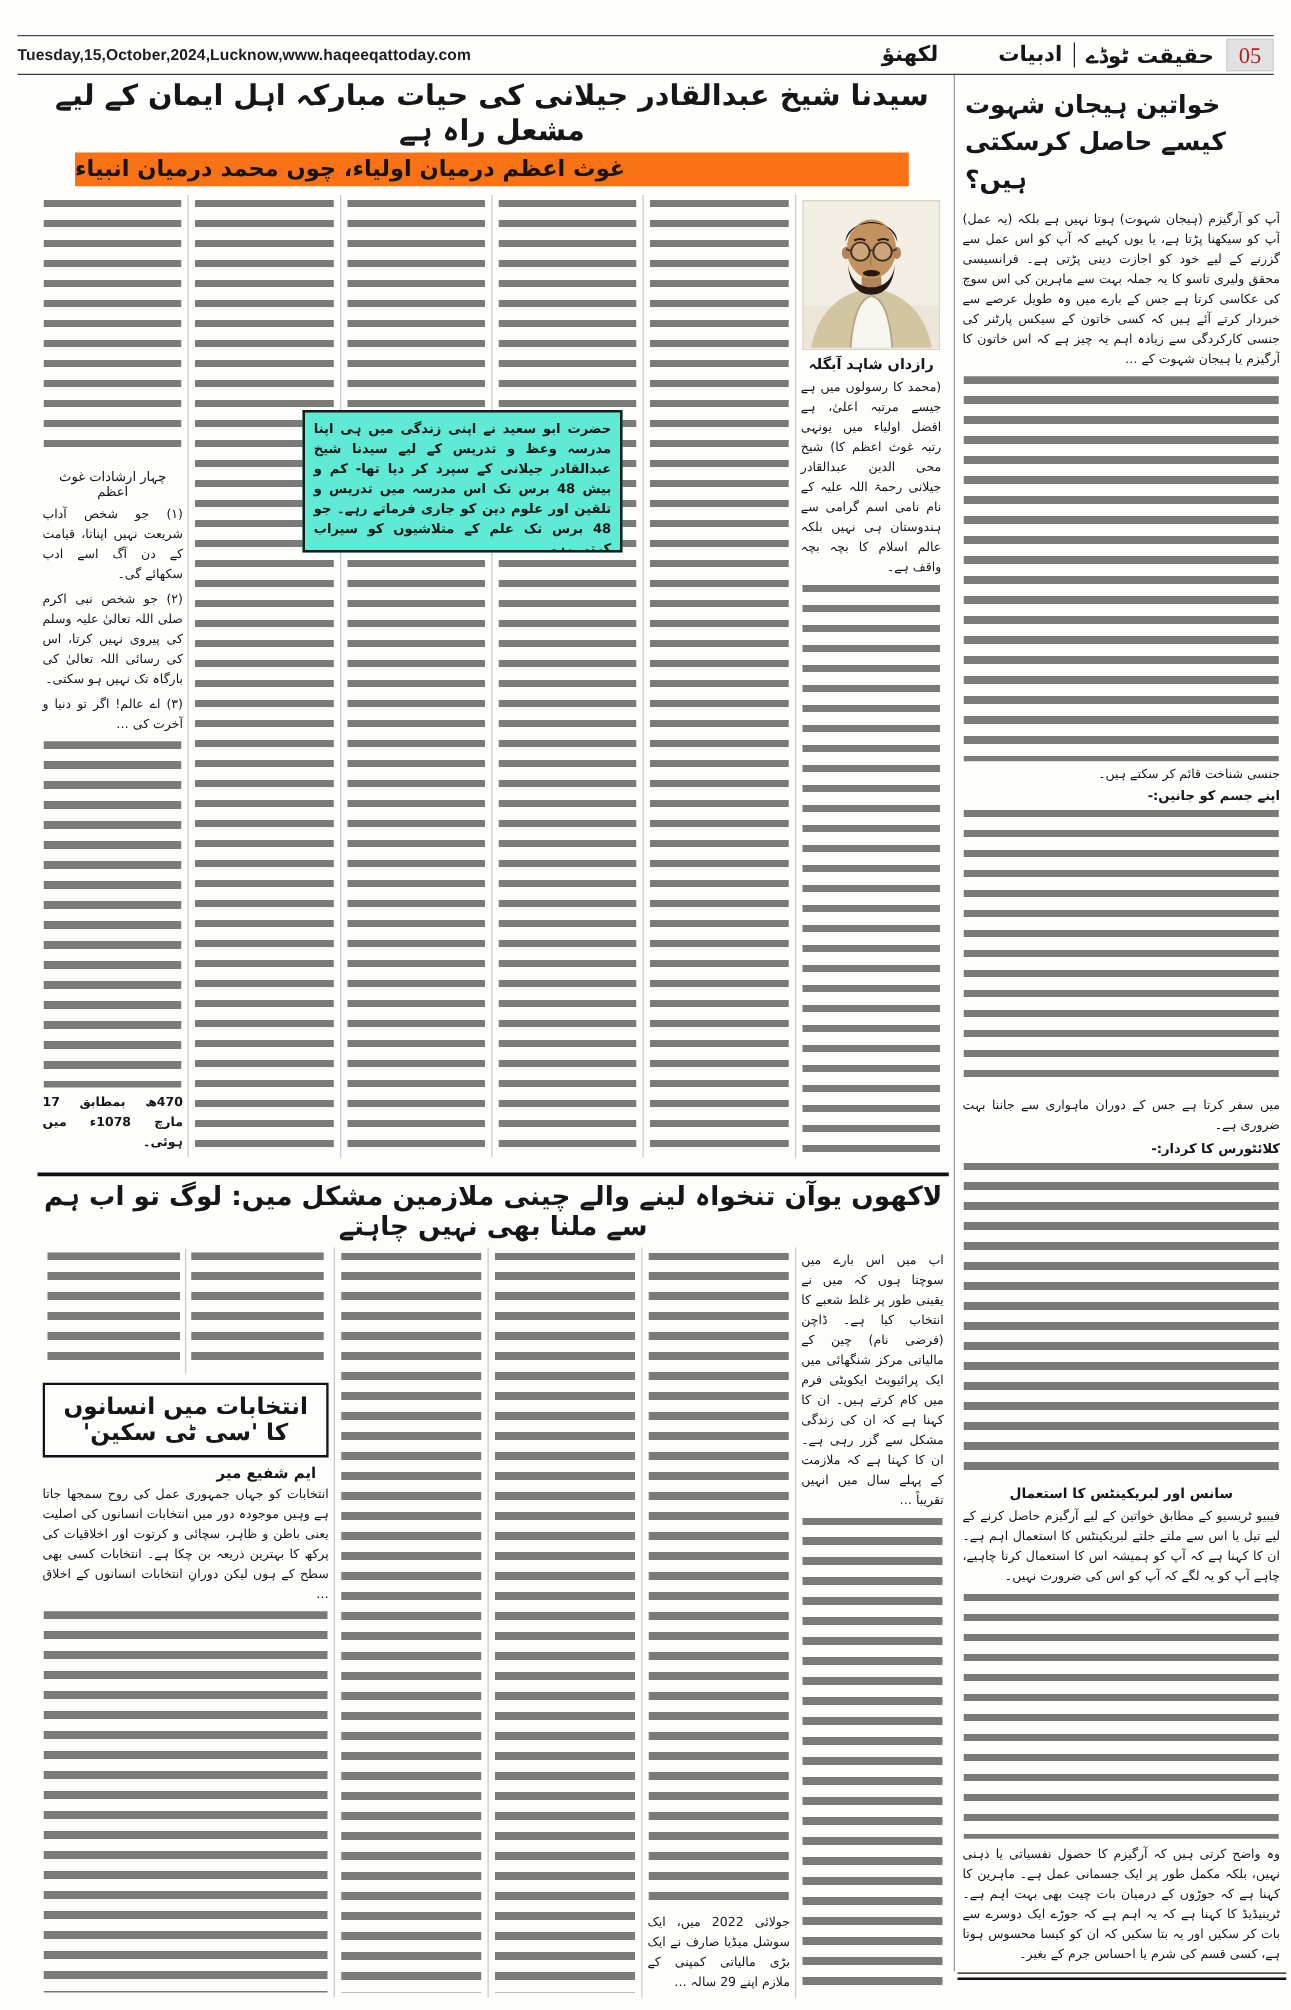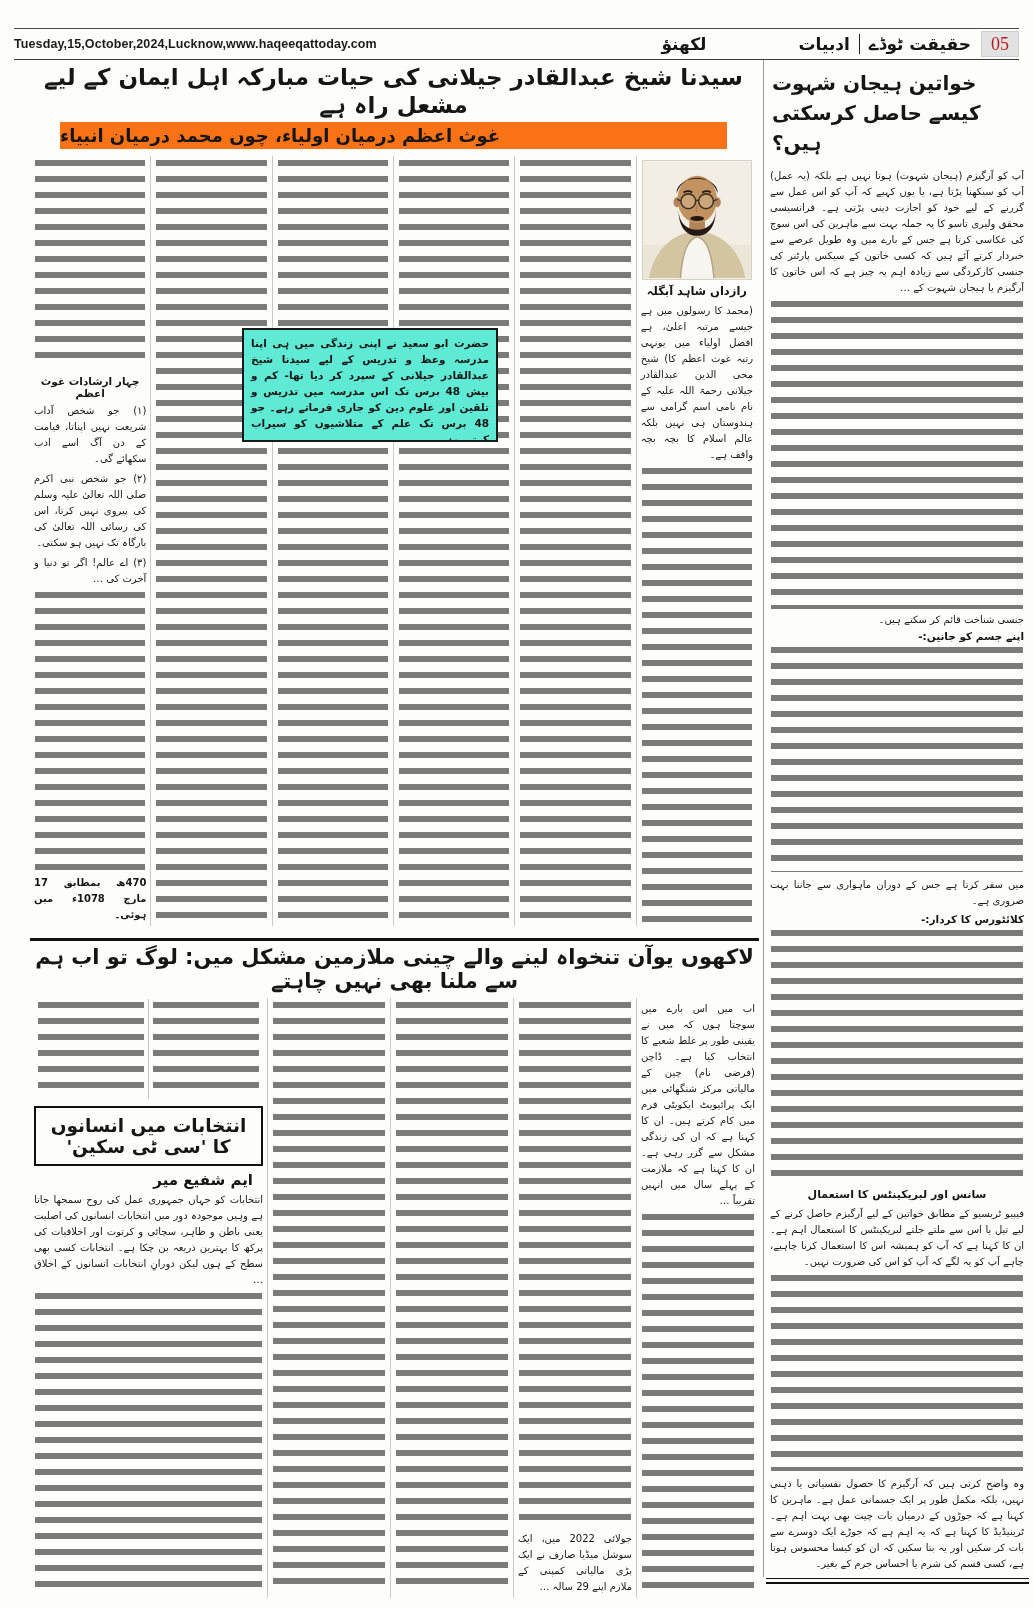--- a/index.html
+++ b/index.html
@@ -4,21 +4,21 @@
 <style>
   html,body{margin:0;padding:0;background:#e9e9e6;}
   .page{position:relative;width:1033px;height:1608px;margin:0 auto;background:#fdfdfb;color:#161616;
         font-family:"DejaVu Sans",sans-serif;overflow:hidden;}
   
   .rule-top{position:absolute;top:28px;left:14px;right:14px;border-top:1.5px solid #4a4a4a;}
   .header-row{position:absolute;top:31px;left:14px;right:14px;height:26px;display:flex;align-items:center;}
   .dateline{font-family:"Liberation Sans",sans-serif;font-weight:bold;font-size:12.5px;color:#1c1c1c;letter-spacing:.1px;}
   .hspacer{flex:1 1 auto;}
   .city,.section,.masthead{direction:rtl;font-weight:bold;font-size:17px;white-space:nowrap;}
-  .city{margin-right:92px;}
+  .city{margin-right:48px;}
   .hdr-divider{width:1px;height:20px;background:#222;margin:0 9px;}
   .pagebox{margin-left:10px;width:36px;height:24px;background:#e2e2e2;border:1px solid #cfcfcf;
            font-family:"Liberation Serif",serif;font-size:18px;color:#b91c1c;display:flex;align-items:center;justify-content:center;}
   .rule-head{position:absolute;top:59px;left:14px;right:14px;border-top:1px solid #3a3a3a;}
   
   .txt{direction:rtl;font-size:10px;line-height:16px;text-align:justify;margin:2px 0;}
   .line{direction:rtl;font-size:10px;line-height:16px;white-space:nowrap;overflow:hidden;margin:0;}
   .greek{flex:1 1 auto;margin:3px 1px;
          background-image:repeating-linear-gradient(180deg,rgba(15,15,15,.55) 0 6px,transparent 6px 16px);
          filter:blur(.45px);}
@@ -30,37 +30,37 @@
            font-size:23px;font-weight:bold;line-height:1.2;text-align:center;}
   .strip{margin:2px 30px 0;height:27px;line-height:27px;background:#f97316;direction:rtl;
          text-align:left;font-weight:bold;font-size:18px;}
   .cols{margin-top:7px;height:770px;display:flex;direction:rtl;position:relative;}
   .photo{height:118px;margin:3px 1px 2px;border:1px solid #d8d2c6;background:#f4efe6;}
   .photo svg{display:block;width:100%;height:100%;}
   .caption{direction:rtl;text-align:center;font-weight:bold;font-size:11.5px;margin:2px 0 3px;}
   .intro-box{position:absolute;top:172px;left:212px;width:256px;height:114px;background:#5eead4;
              border:2px solid #1a1a1a;padding:5px 7px;box-sizing:border-box;direction:rtl;
              font-weight:bold;font-size:10.5px;line-height:16px;text-align:justify;overflow:hidden;z-index:3;}
-  .list-head{direction:rtl;text-align:center;font-weight:bold;font-size:10.5px;margin:4px 0 2px;}
+  .list-head{direction:rtl;text-align:center;font-weight:normal;font-size:10.5px;margin:4px 0 2px;}
   .closing{font-weight:600;}
   .gfix208{flex:0 0 208px;}
   
   .rule-thick{position:absolute;left:30px;top:938px;width:729px;border-top:3px solid #111;}
   .art2{position:absolute;left:30px;top:946px;width:729px;}
   .art2 h2{margin:0;height:46px;display:flex;align-items:center;justify-content:center;direction:rtl;
            font-size:21px;font-weight:bold;text-align:center;}
   .art2-body{margin-top:6px;height:600px;display:flex;direction:rtl;}
   .left-block{flex:0 0 229px;padding:1px 4px;display:flex;flex-direction:column;border-right:1px solid #c9c9c9;overflow:hidden;}
   .minis{flex:0 0 100px;display:flex;direction:rtl;}
   .mini{flex:1 1 0;display:flex;flex-direction:column;padding:0 3px;}
   .mini+.mini{border-right:1px solid #c9c9c9;}
   
   .art3{margin-top:7px;flex:1 1 auto;display:flex;flex-direction:column;overflow:hidden;}
   .headbox{border:2px solid #111;padding:7px 4px;direction:rtl;text-align:center;font-weight:bold;font-size:18.5px;}
-  .byline{direction:rtl;font-weight:bold;font-size:15px;margin:5px 10px 1px;}
+  .byline{direction:rtl;font-weight:bold;font-size:12px;margin:5px 10px 1px;}
   
   .vdivider{position:absolute;left:763px;top:60px;height:1517px;width:1px;background:#9a9a9a;}
   .art4{position:absolute;left:770px;top:62px;width:254px;height:1512px;display:flex;flex-direction:column;overflow:hidden;}
   .art4 h3{margin:0;padding:6px 2px 8px;direction:rtl;font-size:20px;font-weight:bold;line-height:1.5;text-align:left;}
   .subhead{direction:rtl;font-weight:bold;font-size:10.5px;margin:2px 0;}
   .subhead-center{direction:rtl;font-weight:bold;font-size:11px;text-align:center;margin:3px 0;}
   .g22{flex:2.2 1 0;}.g16{flex:1.6 1 0;}.g18{flex:1.8 1 0;}.g14{flex:1.4 1 0;}
   .rule-bottom{position:absolute;left:766px;right:4px;top:1578px;height:3px;border-top:1px solid #111;border-bottom:2px solid #111;}
 </style>
 </head>

